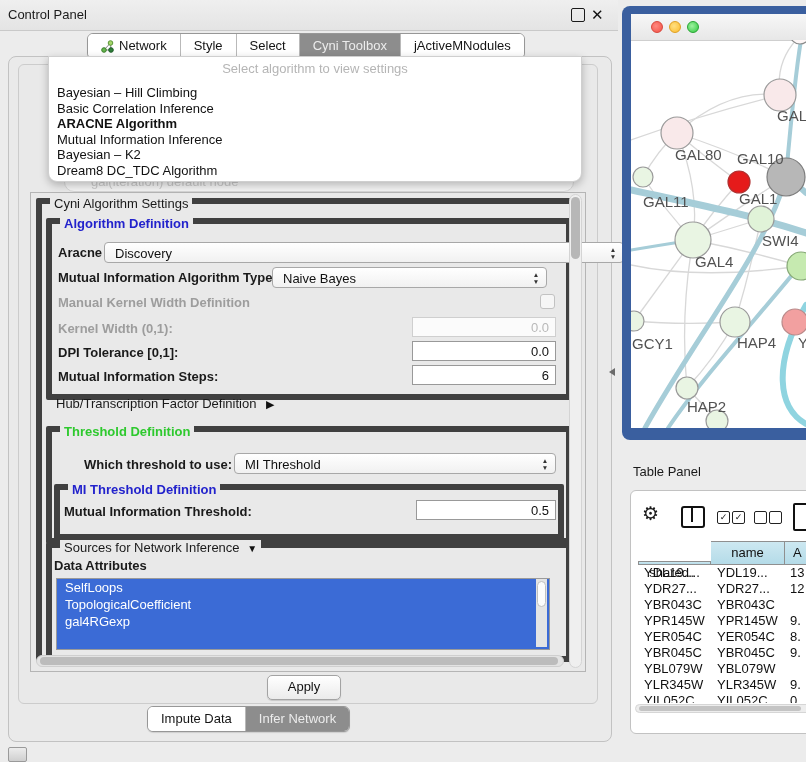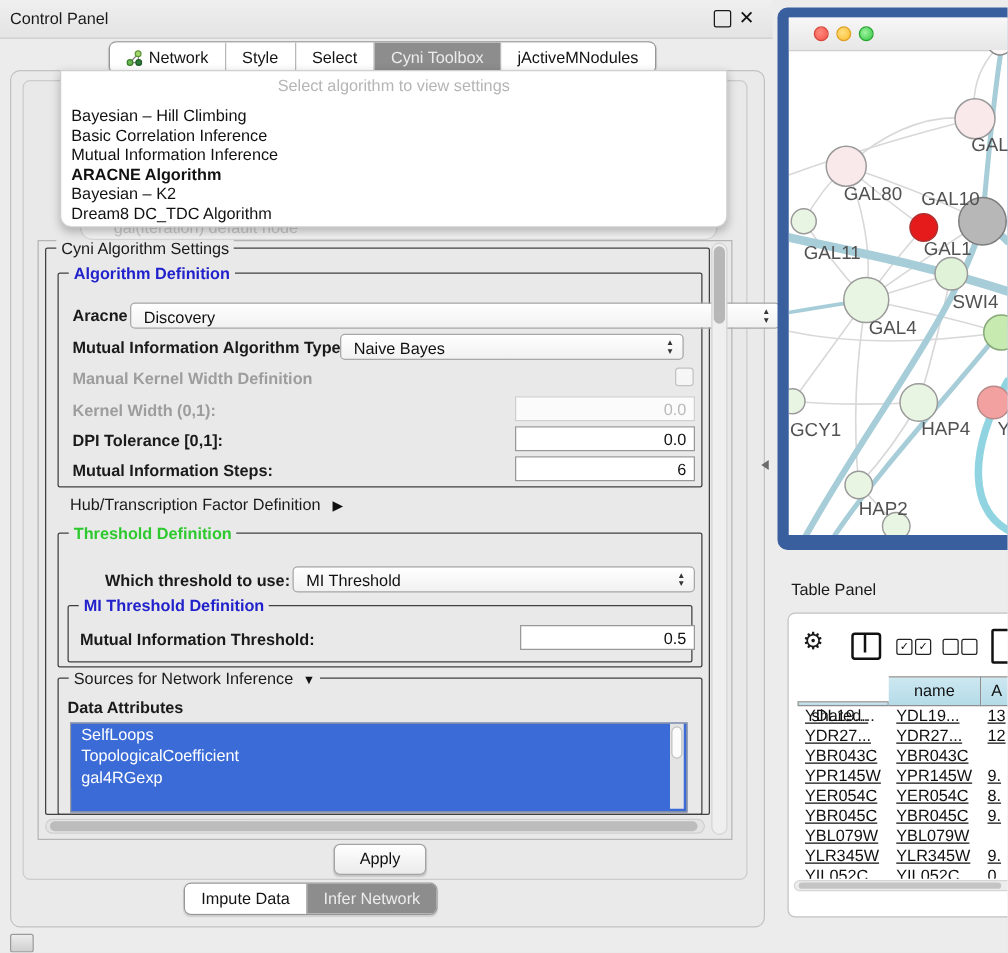--- a/index.html
+++ b/index.html
@@ -35,21 +35,21 @@
   #ghost-combo{left:64px;top:170px;width:510px;height:22px;background:#f3f3f3;border:1px solid #d6d6d6;
                border-radius:10px;z-index:40;color:#c9c9c9;font-size:13px;line-height:22px;padding-left:26px;box-sizing:border-box;}
   #dropdown{left:48px;top:56px;width:532px;height:124px;background:#fff;z-index:50;
             border:1px solid #cfcfcf;border-radius:0 0 9px 9px;box-shadow:0 3px 8px rgba(0,0,0,.25);}
   #dd-placeholder{left:0;top:4px;width:100%;text-align:center;color:#b5b5b5;font-size:13px;}
   #dropdown-list{left:0;top:28px;width:100%;}
   .dd-item{padding-left:8px;font-size:13px;line-height:15.5px;color:#111;}
   .dd-bold{font-weight:bold;}
 
   
-  .grp{position:absolute;border:1px solid #404040;border-radius:2px;}
+  .grp{position:absolute;border:6px solid #404040;border-radius:2px;}
   .lg{position:absolute;top:-8px;left:8px;background:#e9e9e9;padding:0 4px;font-size:13px;color:#1a1a1a;white-space:nowrap;}
   .lg-blue{color:#2222cc;font-weight:bold;}
   .lg-green{color:#2ec92e;font-weight:bold;}
 
   .flabel{position:absolute;font-size:13px;font-weight:bold;color:#1a1a1a;white-space:nowrap;}
   .flabel.dis{color:#9d9d9d;}
   .combo{position:absolute;height:21px;background:linear-gradient(#ffffff,#f1f1f1);
          border:1px solid #a8a8a8;border-radius:4px;font-size:13px;line-height:21px;
          padding-left:10px;box-sizing:border-box;color:#111;}
   .spin{position:absolute;right:5px;top:3px;width:10px;font-size:6.5px;line-height:7px;
@@ -103,21 +103,21 @@
   .cb{position:absolute;width:11px;height:11px;border:1.5px solid #222;border-radius:2px;
       font-size:9px;line-height:10px;text-align:center;color:#111;}
   #doc-icon{left:162px;top:12px;width:20px;height:24px;border:2px solid #111;border-radius:2px;background:#fff;}
   #tbl-head{left:7px;top:50px;display:flex;height:24px;}
   .th{background:linear-gradient(#cde8f1,#b4dbe8);border:1px solid #8f8f8f;border-left:none;
       font-size:13px;line-height:22px;text-align:center;color:#111;box-sizing:border-box;}
   .th:first-child{border-left:1px solid #8f8f8f;}
   .th.c2{text-align:left;padding-left:8px;}
   #tbl-body{left:7px;top:74px;width:192px;height:138px;overflow:hidden;}
   .tr{display:flex;height:16px;}
-  .td{font-size:13px;line-height:16px;color:#111;box-sizing:border-box;padding-left:6px;white-space:nowrap;overflow:hidden;text-decoration:underline;}
+  .td{font-size:13px;line-height:16px;color:#111;box-sizing:border-box;padding-left:6px;white-space:nowrap;overflow:hidden;}
   .td.c0{width:73px;}  .td.c1{width:74px;}  .td.c2{width:45px;padding-left:5px;}
   .th.c0{width:73px;margin-top:20px;}  .th.c1{width:74px;}  .th.c2{width:60px;}
   #tbl-hscroll{left:4px;top:213px;width:192px;height:9px;background:#ededed;border:1px solid #d6d6d6;border-radius:5px;box-sizing:border-box;}
   #tbl-hthumb{position:absolute;left:3px;top:1px;width:162px;height:5px;background:#c4c4c4;border-radius:3px;}
 </style>
 </head>
 <body>
 
 <div class="abs" id="titlebar">
   <div class="abs" id="cp-title">Control Panel</div>
@@ -241,22 +241,22 @@
       <span>Infer Network</span>
     </div>
   </div>
 
 <div class="abs" id="ghost-combo">gal(iteration) default node</div>
 <div class="abs" id="dropdown">
   <div class="abs" id="dd-placeholder">Select algorithm to view settings</div>
   <div class="abs" id="dropdown-list">
       <div class="dd-item">Bayesian – Hill Climbing</div>
       <div class="dd-item">Basic Correlation Inference</div>
+      <div class="dd-item dd-bold">ARACNE Algorithm</div>
       <div class="dd-item">Mutual Information Inference</div>
-      <div class="dd-item dd-bold">ARACNE Algorithm</div>
       <div class="dd-item">Bayesian – K2</div>
       <div class="dd-item">Dream8 DC_TDC Algorithm</div>
     </div>
 </div>
 
 <div class="abs" id="dock-icon"></div>
 <div class="abs" id="sash-arrow"></div>
 
 <div class="abs" id="net-win">
   <div class="abs" id="net-inner">

